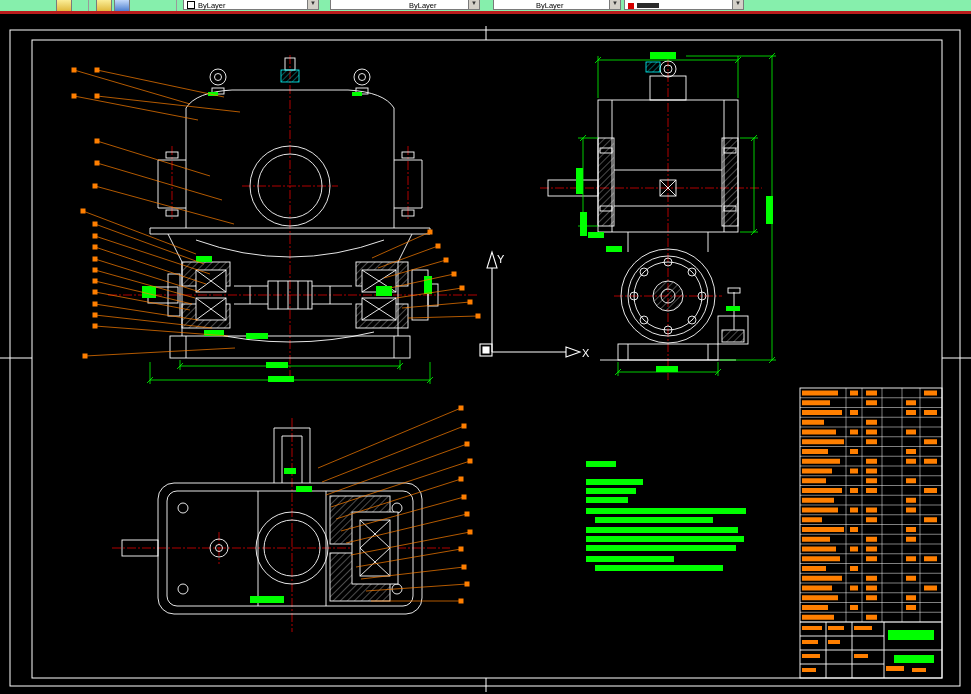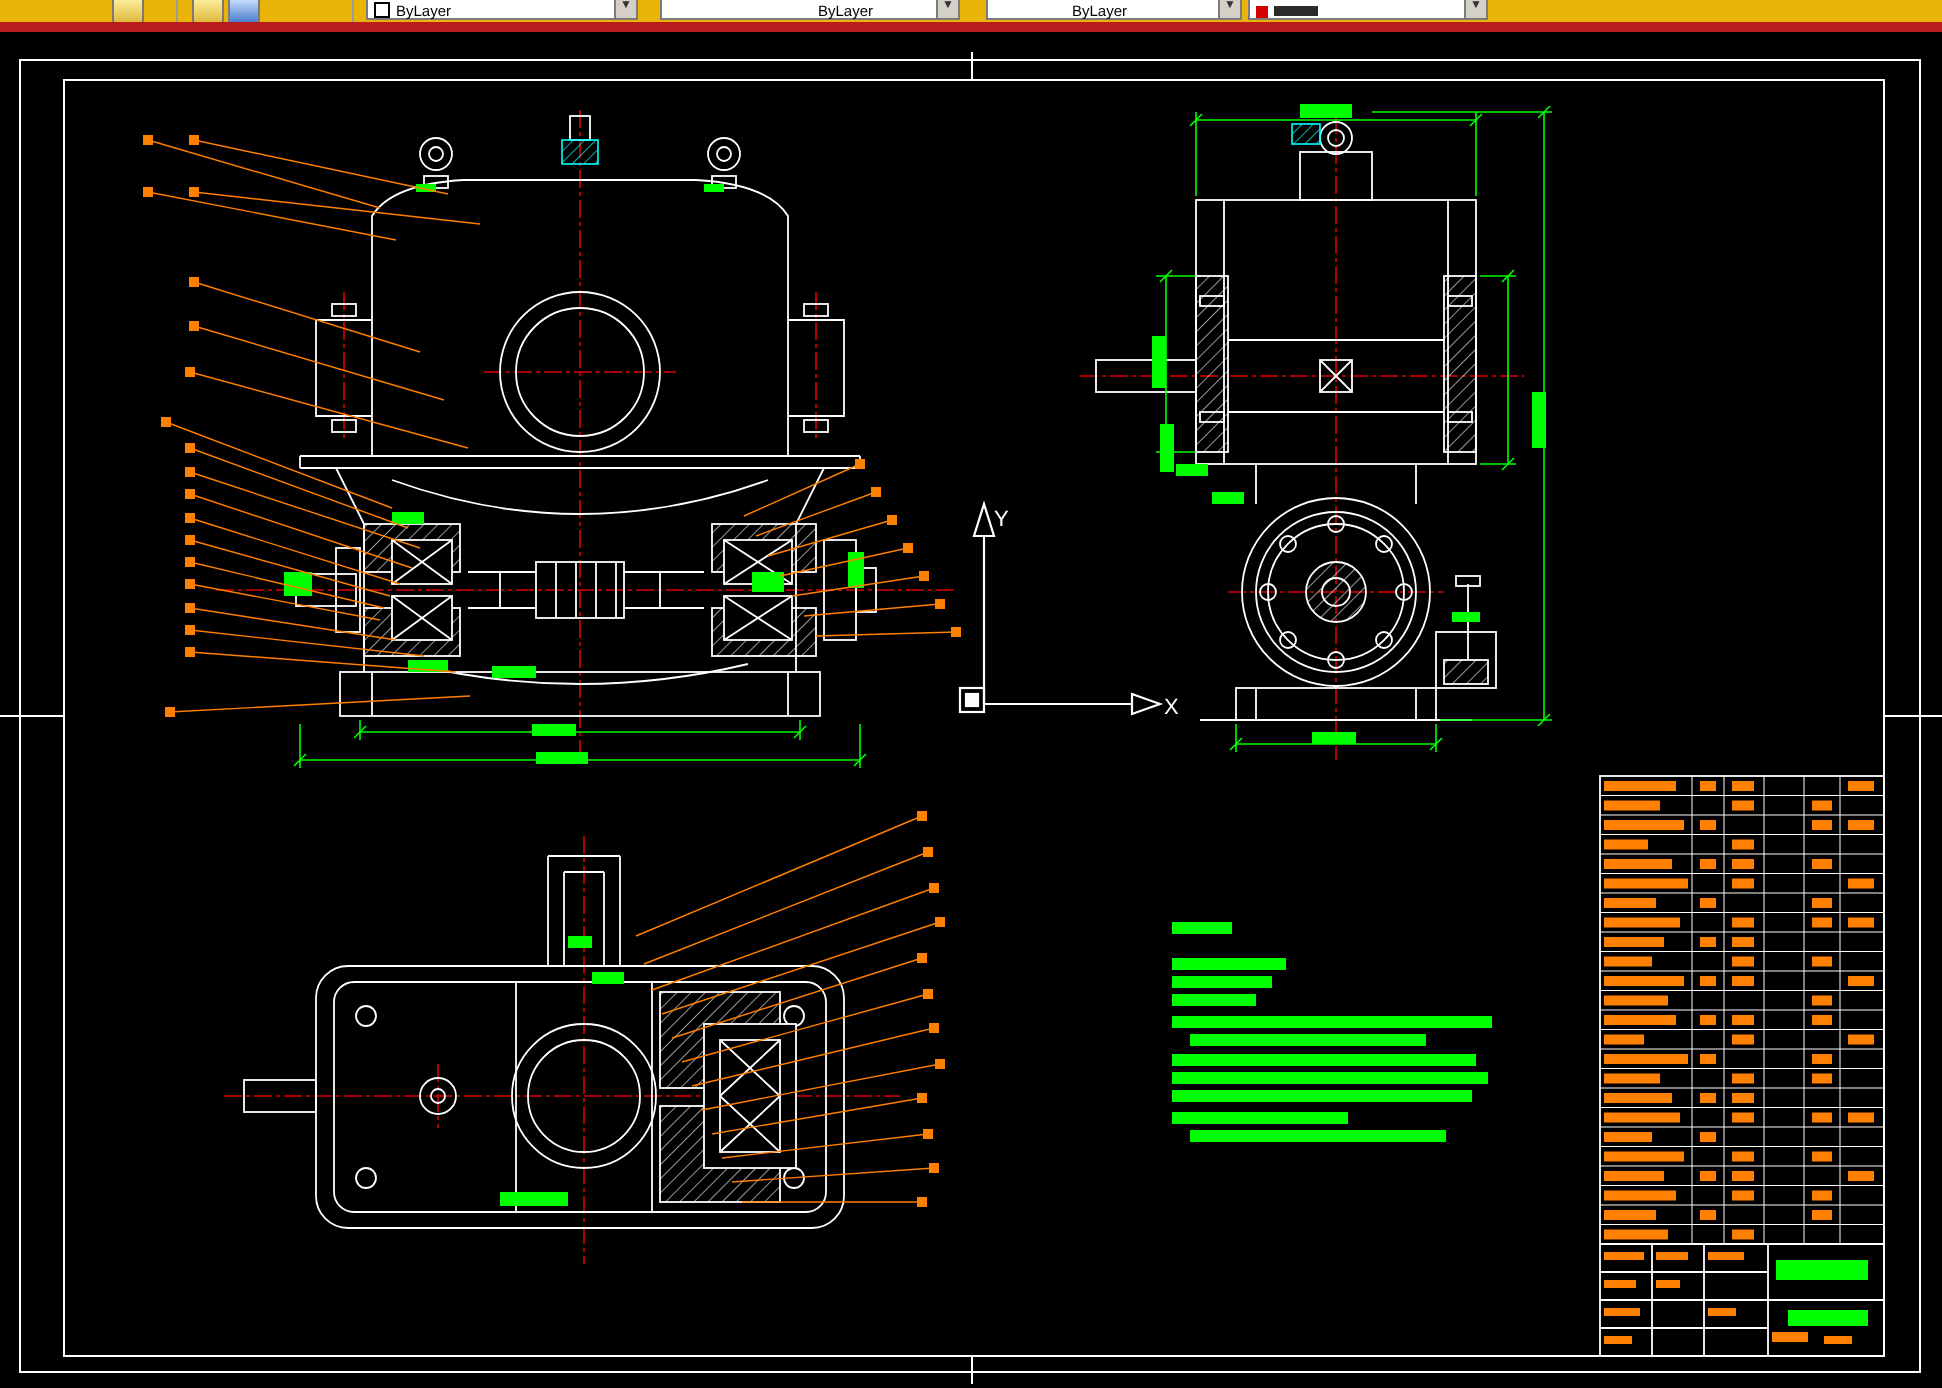--- a/index.html
+++ b/index.html
@@ -1,19 +1,19 @@
 <!DOCTYPE html>
 <html><head>
 <meta charset="utf-8">
 <style>
   html,body{margin:0;padding:0;background:#000;}
   .screen{position:relative;width:971px;height:694px;background:#000;overflow:hidden;
           font-family:"Liberation Sans",sans-serif;}
-  .toolbar{position:absolute;left:0;top:0;width:971px;height:11px;background:#eab308;
-           border-bottom:5px solid #b91c1c;z-index:5;overflow:hidden;}
+  .toolbar{position:absolute;left:0;top:0;width:971px;height:11px;background:#86efac;
+           border-bottom:3px solid #b91c1c;z-index:5;overflow:hidden;}
   .ticon{position:absolute;top:-2px;width:14px;height:12px;border:1px solid #7a7a7a;
          background:linear-gradient(#fdf3a0,#e0b93c);}
   .ticon.blue{background:linear-gradient(#cfe2ff,#4d7fd0);}
   .tsep{position:absolute;top:0;width:1px;height:11px;background:#9a9a9a;}
   .combo{position:absolute;top:-4px;height:14px;background:#fff;border:1px solid #7a7a7a;
          font-size:7.5px;color:#000;box-sizing:border-box;padding:4px 12px 0 3px;
          white-space:nowrap;}
   .combo .arrow{position:absolute;right:0;top:0;bottom:0;width:10px;background:#d4d0c8;
          border-left:1px solid #7a7a7a;font-size:6px;color:#333;text-align:center;line-height:13px;}
   .sw{display:inline-block;width:6px;height:6px;margin-right:3px;vertical-align:-1px;}

